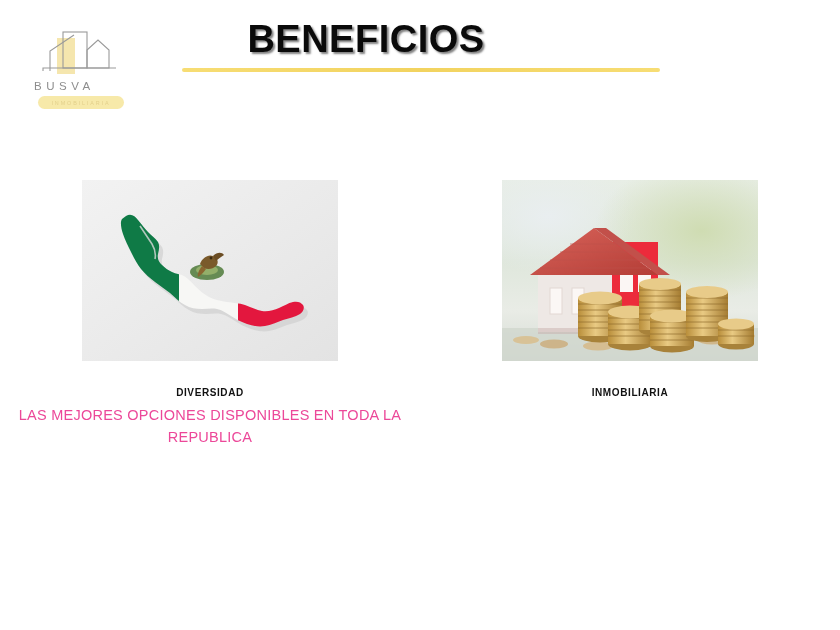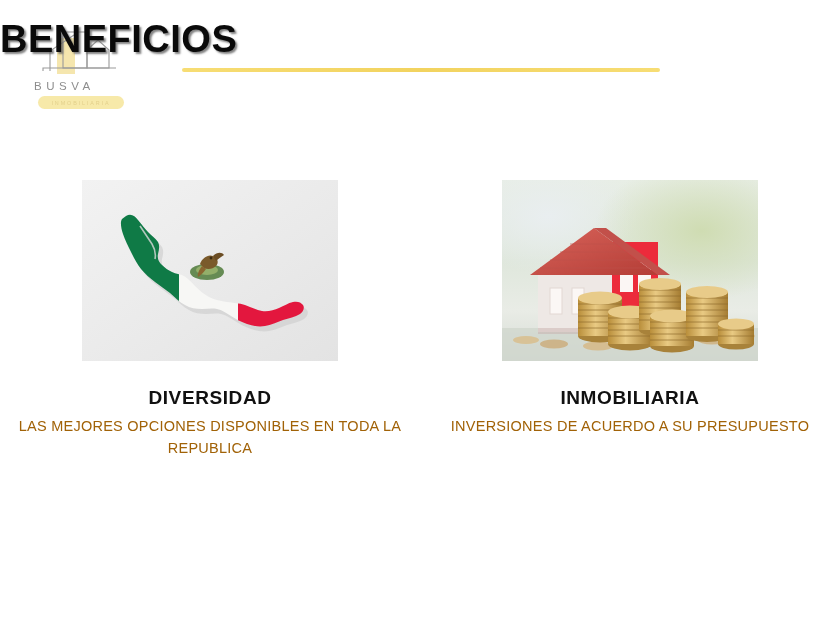--- a/index.html
+++ b/index.html
@@ -73,21 +73,21 @@
     font-weight: 400;
     white-space: nowrap;
   }
 
   
   .slide-title {
     position: absolute;
     left: 0;
     top: 18px;
     width: 732px;
-    text-align: left;
+    text-align: center;
     font-size: 38px;
     font-weight: bold;
     letter-spacing: 0.5px;
     color: #0a0a0a;
     text-shadow: 2px 2px 2px rgba(90,90,90,0.75);
   }
   .title-rule {
     position: absolute;
     left: 182px;
     top: 68px;
@@ -112,32 +112,32 @@
     align-items: center;
   }
   .benefit-figure {
     width: 256px;
     height: 181px;
     overflow: hidden;
     position: relative;
   }
   .benefit-heading {
     margin-top: 26px;
-    font-size: 19px;
+    font-size: 10px;
     font-weight: bold;
     letter-spacing: 0.6px;
     color: #111111;
     text-align: center;
   }
   .benefit-desc {
     margin-top: 6px;
     font-size: 14.5px;
     line-height: 1.52;
     letter-spacing: 0.25px;
-    color: #a16207;
+    color: #ec4899;
     text-align: center;
     width: 400px;
   }
 
   
   .map-scene {
     width: 100%;
     height: 100%;
     background: linear-gradient(145deg, #f2f2f2 0%, #eaeaea 55%, #e3e3e3 100%);
   }
@@ -372,16 +372,15 @@
             <g stroke="#8d6a2b" stroke-width="0.9" opacity="0.7">
               <line x1="216" y1="150" x2="252" y2="150"></line>
               <line x1="216" y1="156" x2="252" y2="156"></line>
             </g>
             <ellipse cx="234" cy="144" rx="18" ry="5.5" fill="#e8cb89"></ellipse>
           </g>
         </g>
       </svg>
     </div>
     <div class="benefit-heading">INMOBILIARIA</div>
-    <div class="benefit-desc">INVERSIONES DE ACUERDO A SU PRESUPUESTO</div>
   </div>
 
 </div>
 
 </body></html>

